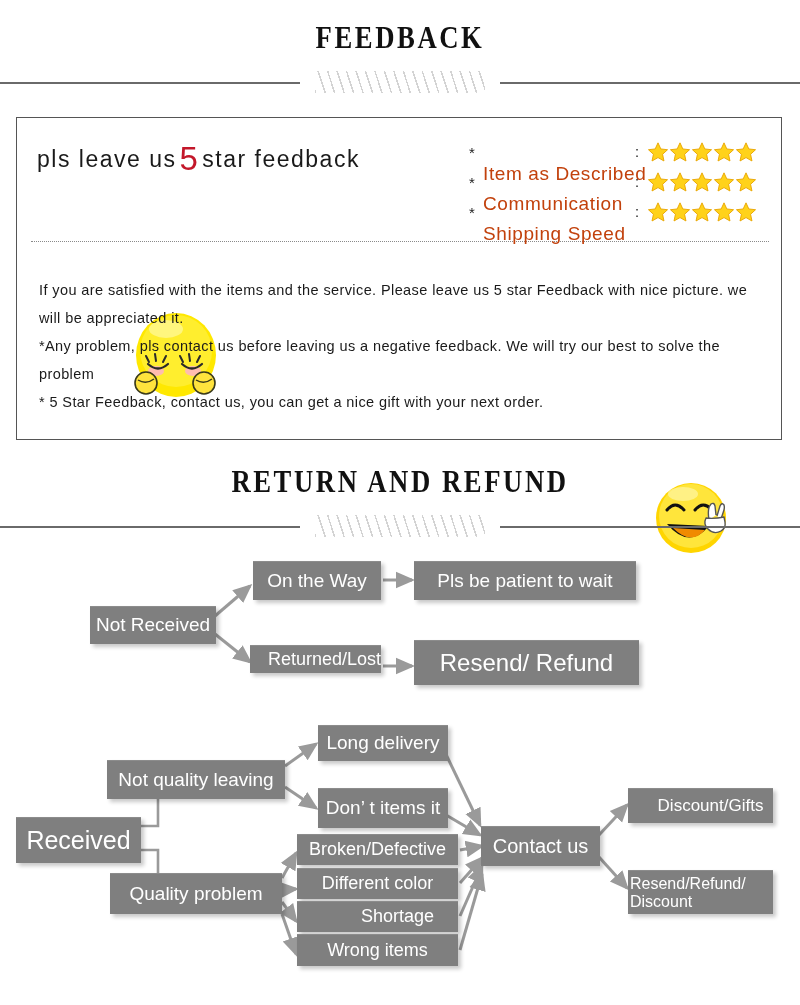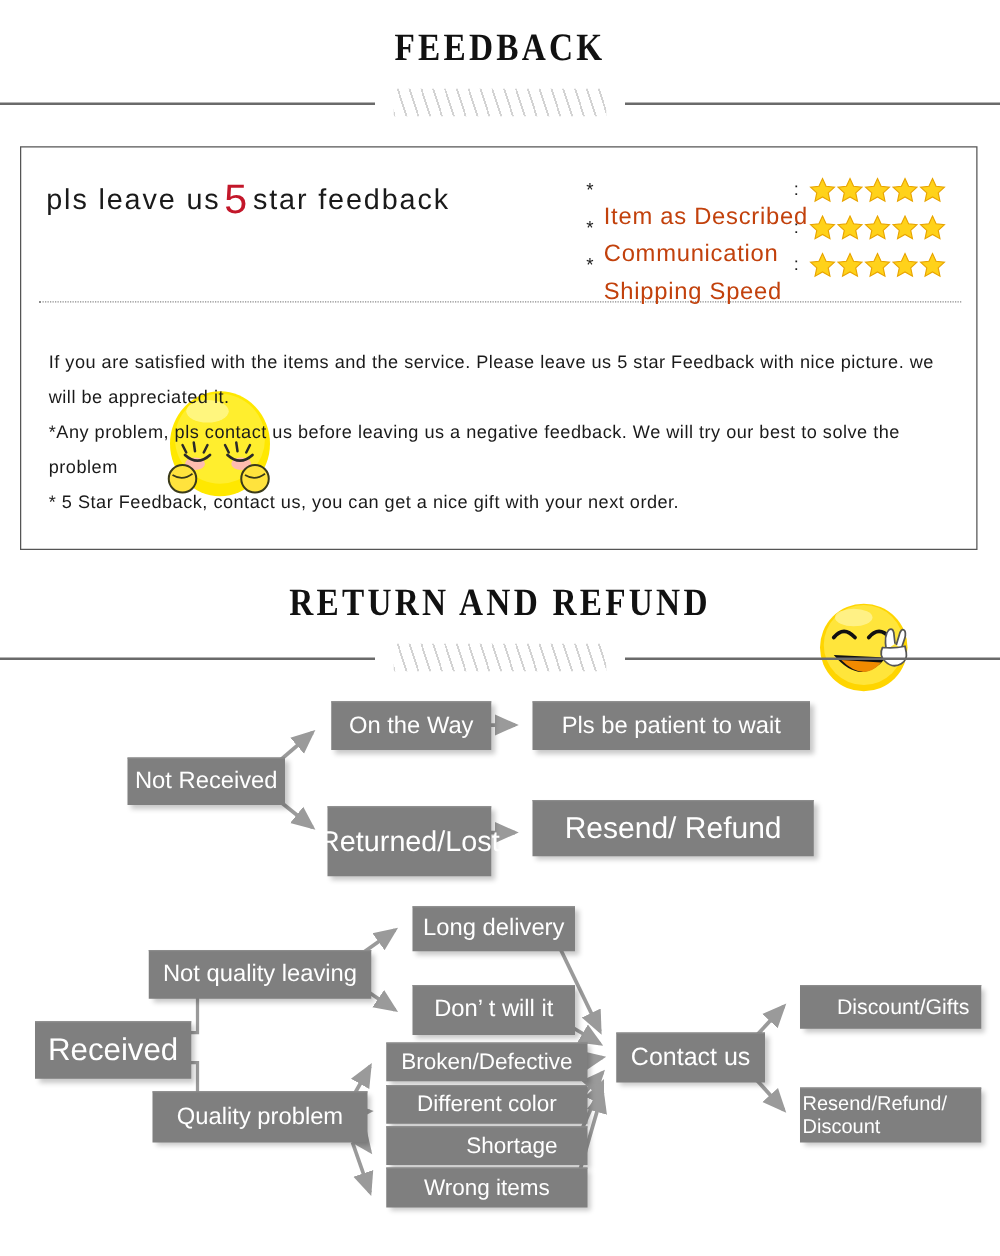--- a/index.html
+++ b/index.html
@@ -176,21 +176,20 @@
     background: #7f7f7f;
     color: #ffffff;
     box-sizing: border-box;
     display: flex;
     align-items: center;
     justify-content: center;
     box-shadow: 3px 3px 4px rgba(0,0,0,0.22);
     border-top: 1px solid #8c8c8c;
     line-height: 1.08;
     white-space: nowrap;
-    margin-left: 12px;
   }
   .fbox.left-align { justify-content: flex-start; padding-left: 2px; white-space: normal; }
   svg.arrows {
     position: absolute;
     left: 0; top: 0;
     width: 800px; height: 465px;
     overflow: visible;
   }
 </style>
 </head>
@@ -374,42 +373,42 @@
 
   <div class="fbox" style="left:90px; top:66px; width:126px; height:38px; font-size:19px;">
     <span>Not Received</span>
   </div>
   <div class="fbox" style="left:253px; top:21px; width:128px; height:39px; font-size:19px;">
     <span>On the Way</span>
   </div>
   <div class="fbox" style="left:414px; top:21px; width:222px; height:39px; font-size:19px;">
     <span>Pls be patient to wait</span>
   </div>
-  <div class="fbox" style="left:250px; top:105px; width:131px; height:56px; font-size:23px;">
+  <div class="fbox" style="left:250px; top:105px; width:131px; height:28px; font-size:18px;justify-content:flex-end;">
     <span>Returned/Lost</span>
   </div>
   <div class="fbox" style="left:414px; top:100px; width:225px; height:45px; font-size:24px;">
     <span>Resend/ Refund</span>
   </div>
 
   <div class="fbox" style="left:16px; top:277px; width:125px; height:46px; font-size:25px;">
     <span>Received</span>
   </div>
   <div class="fbox" style="left:107px; top:220px; width:178px; height:39px; font-size:19px;">
     <span>Not quality leaving</span>
   </div>
   <div class="fbox" style="left:110px; top:333px; width:172px; height:41px; font-size:19px;">
     <span>Quality problem</span>
   </div>
 
   <div class="fbox" style="left:318px; top:185px; width:130px; height:36px; font-size:19px;">
     <span>Long delivery</span>
   </div>
   <div class="fbox" style="left:318px; top:248px; width:130px; height:40px; font-size:19px;">
-    <span>Don’ t will it</span>
+    <span>Don’ t items it</span>
   </div>
   <div class="fbox" style="left:297px; top:294px; width:161px; height:31px; font-size:18px;">
     <span>Broken/Defective</span>
   </div>
   <div class="fbox" style="left:297px; top:328px; width:161px; height:31px; font-size:18px;">
     <span>Different color</span>
   </div>
   <div class="fbox" style="left:297px; top:361px; width:161px; height:31px; font-size:18px;padding-left:40px;">
     <span>Shortage</span>
   </div>

